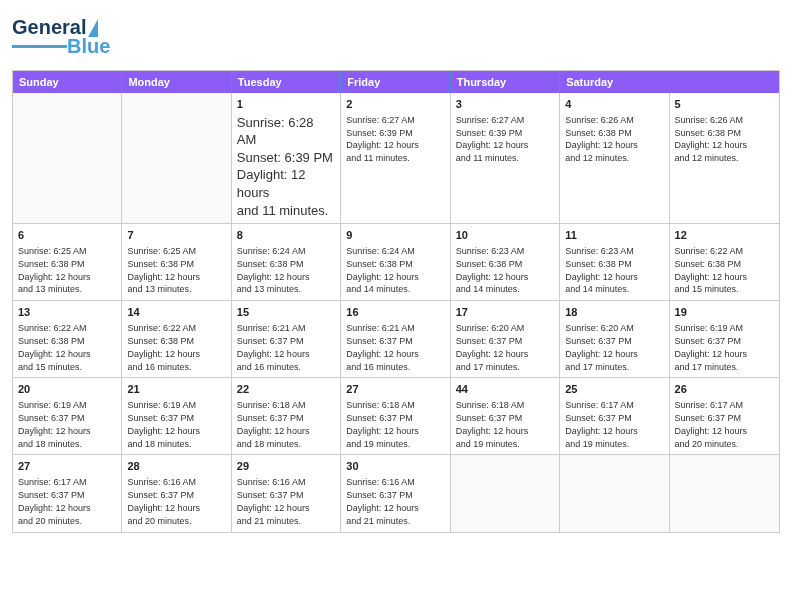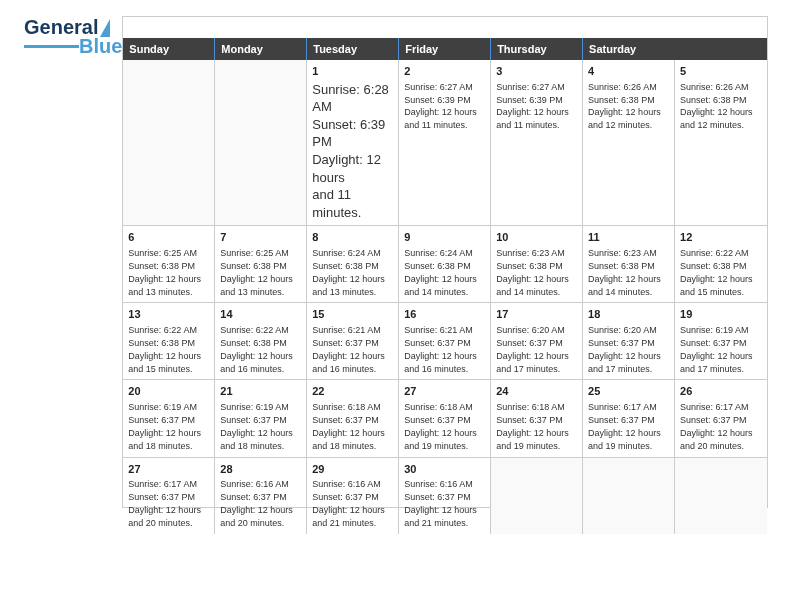--- a/index.html
+++ b/index.html
@@ -6,22 +6,23 @@
     body {
       font-family: Arial, sans-serif;
       background: #fff;
       width: 792px;
       height: 612px;
       overflow: hidden;
     }
     .page {
       width: 792px;
       height: 524px;
-      padding: 16px 24px;
-      display: flex;
+      padding: 16px 12px;
+      display: flex;
+      flex-direction: column;
     }
     .header {
       display: flex;
       justify-content: space-between;
       align-items: flex-start;
       margin-bottom: 12px;
     }
     .logo {
       display: flex;
       flex-direction: column;
@@ -41,22 +42,21 @@
     }
     .calendar {
       flex: 1;
       display: flex;
       flex-direction: column;
       border: 1px solid #ccc;
     }
     .cal-header {
       display: grid;
       grid-template-columns: repeat(7, 1fr);
-      background: #404040;
-      margin-top: 21px;
+      background: #8b5cf6;
     }
     .cal-header-cell {
       color: #fff;
       font-size: 11px;
       font-weight: bold;
       padding: 5px 6px;
       text-align: left;
       border-right: 1px solid #4a8fd5;
     }
     .cal-header-cell:last-child { border-right: none; }
@@ -215,21 +215,21 @@
 Daylight: 12 hours
 and 18 minutes.</span></div>
           <div class="cal-cell"><span class="day-num">22</span><span style="white-space: pre-line; font-size: 9px; color: rgb(51, 51, 51);">Sunrise: 6:18 AM
 Sunset: 6:37 PM
 Daylight: 12 hours
 and 18 minutes.</span></div>
           <div class="cal-cell"><span class="day-num">27</span><span style="white-space: pre-line; font-size: 9px; color: rgb(51, 51, 51);">Sunrise: 6:18 AM
 Sunset: 6:37 PM
 Daylight: 12 hours
 and 19 minutes.</span></div>
-          <div class="cal-cell"><span class="day-num">24</span><span style="white-space: pre-line; font-size: 9px; color: rgb(51, 51, 51);">Sunrise: 6:18 AM
+          <div class="cal-cell"><span class="day-num">44</span><span style="white-space: pre-line; font-size: 9px; color: rgb(51, 51, 51);">Sunrise: 6:18 AM
 Sunset: 6:37 PM
 Daylight: 12 hours
 and 19 minutes.</span></div>
           <div class="cal-cell"><span class="day-num">25</span><span style="white-space: pre-line; font-size: 9px; color: rgb(51, 51, 51);">Sunrise: 6:17 AM
 Sunset: 6:37 PM
 Daylight: 12 hours
 and 19 minutes.</span></div>
           <div class="cal-cell"><span class="day-num">26</span><span style="white-space: pre-line; font-size: 9px; color: rgb(51, 51, 51);">Sunrise: 6:17 AM
 Sunset: 6:37 PM
 Daylight: 12 hours

